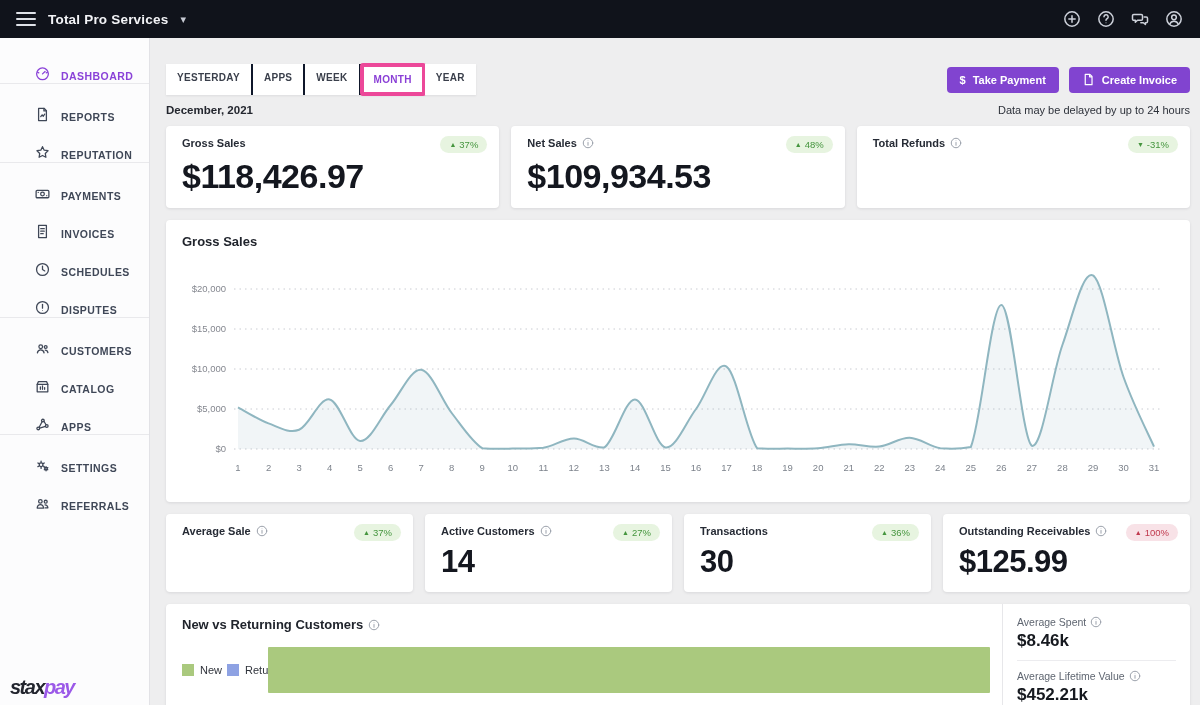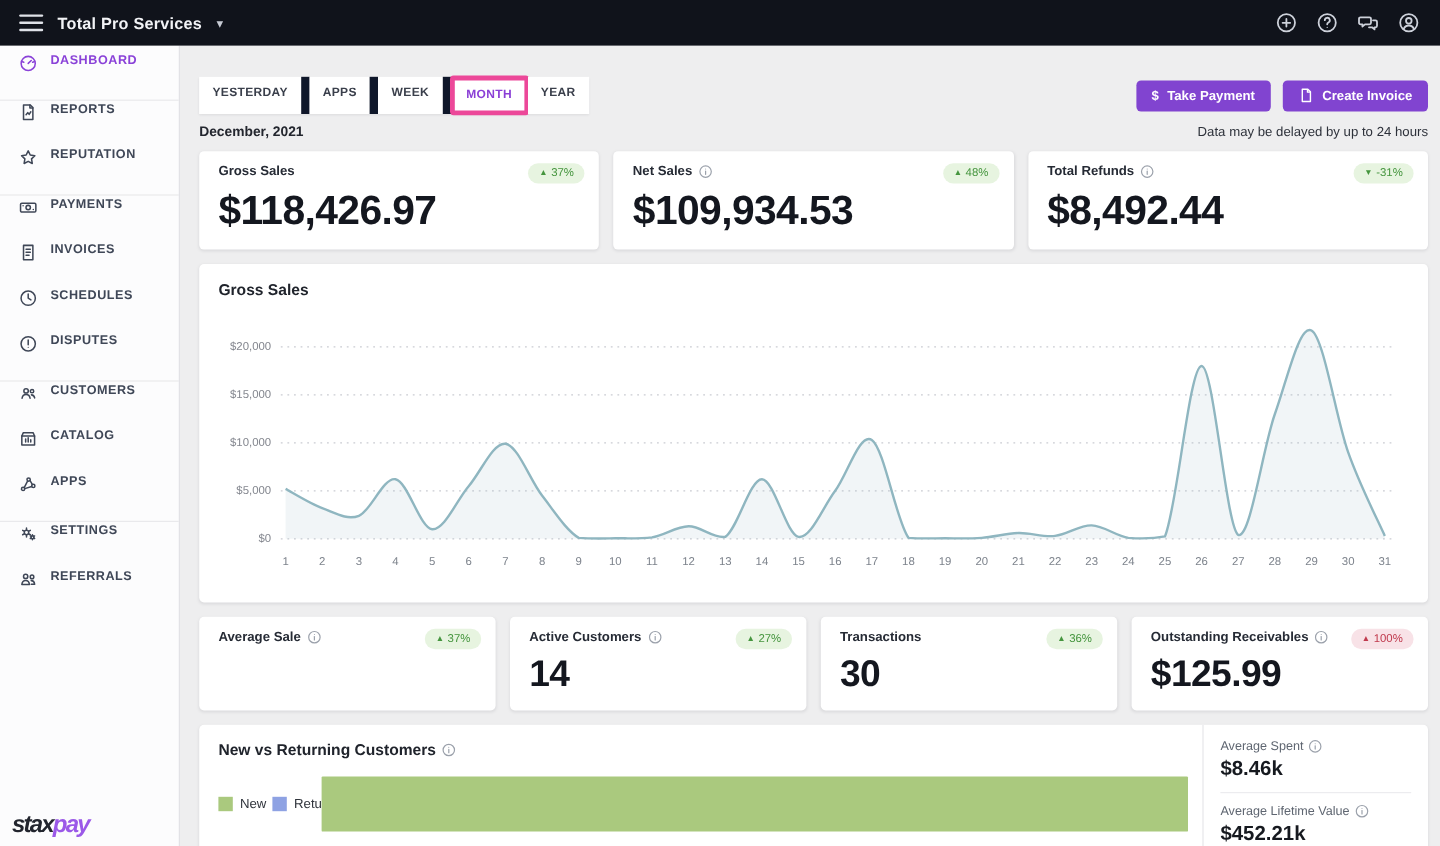--- a/index.html
+++ b/index.html
@@ -15,36 +15,36 @@
   .hamburger span { height:2px; background:#dfe2e8; border-radius:1px; }
   .tb-title { font-size:13.5px; font-weight:700; color:#f2f3f6; letter-spacing:.2px; cursor:pointer; }
   .tb-caret { color:#c7cbd4; font-size:11px; cursor:pointer; }
   .tb-right { display:flex; align-items:center; gap:14px; }
   .tb-ic { width:20px; height:20px; color:#cdd1da; cursor:pointer; display:inline-flex; }
   .tb-ic svg { width:20px; height:20px; }
 
   
   .sidebar { position:absolute; top:38px; left:0; bottom:0; width:150px; background:#fcfcfd; border-right:1px solid #e2e2e6; z-index:20; }
   .nav { padding-top:6px; }
-  .nav-item { display:flex; align-items:flex-start; gap:10px; height:38px; padding:0 15px;
-              font-size:10.5px; font-weight:700; letter-spacing:.45px; color:#3f4757; cursor:pointer; }
+  .nav-item { display:flex; align-items:flex-end; gap:10px; height:38px; padding:0 15px;
+              font-size:10.5px; font-weight:700; letter-spacing:.45px; color:#3f4757; cursor:pointer;margin-left:19px; }
   .nav-item .nic { width:17px; height:17px; display:inline-flex; flex:none; }
   .nav-item .nic svg { width:17px; height:17px; }
   .nav-item.active { color:#8a42d8; }
   .nav-div { height:1px; background:#e9e9ec; margin:1px 0; }
   .logo { position:absolute; left:10px; bottom:6px; font-size:20px; font-weight:800; font-style:italic; letter-spacing:-1.5px; }
   .logo .stax { color:#22252e; } .logo .pay { color:#9b59e8; }
 
   
   .main { position:absolute; left:150px; top:38px; right:0; bottom:0; padding:0 10px 0 16px; }
 
   .toolbar-row { margin-top:26px; display:flex; justify-content:space-between; align-items:center; }
   .tabs { display:flex; box-shadow:0 1px 2px rgba(20,20,40,.08); }
   .tab { background:#fff; padding:8px 11px; font-size:10px; font-weight:700; letter-spacing:.3px;
-         color:#3a3f4b; border-right:7px solid #0f172a; cursor:pointer; }
+         color:#3a3f4b; border-right:2px solid #0f172a; cursor:pointer; }
   .tab:last-child { border-right:none; }
   .tab.active { border:4px solid #ec4899; border-radius:3px; color:#8a3fd6; margin:-1px -1px; padding:7px 10px; background:#fff; }
   .actions { display:flex; gap:10px; }
   .btn { background:#8144d0; color:#fff; border:none; border-radius:4px; height:26px; padding:0 13px;
          font-size:11px; font-weight:700; display:flex; align-items:center; gap:7px; cursor:pointer; font-family:inherit; }
   .btn .bic { font-weight:700; display:inline-flex; }
   .btn .bic svg { width:13px; height:13px; }
 
   .subrow { margin-top:9px; display:flex; justify-content:space-between; align-items:baseline; }
   .period { font-size:11.5px; font-weight:700; color:#23262e; }
@@ -327,21 +327,20 @@
                 <circle cx="12" cy="12" r="9.5"></circle>
                 <path d="M12 11v5.5"></path>
                 <circle cx="12" cy="7.6" r=".9" fill="currentColor" stroke="none"></circle>
               </svg>
             </span>
           </div>
           <div class="badge green">
             <span class="arr">▼</span>
             <span>-31%</span>
           </div>
-          <div class="cvalue">$8,492.44</div>
         </div>
       </div>
 
     <div class="chart-card">
       <div class="chart-title">Gross Sales</div>
       <svg class="chart-svg" id="chart" viewBox="0 0 992 238" preserveAspectRatio="none">
           <line x1="52" x2="980" y1="200" y2="200" stroke="#caccd2" stroke-width="1" stroke-dasharray="1.5 4"></line>
           <text x="44" y="203" text-anchor="end" font-size="9.5" fill="#84878f">$0</text>
           <line x1="52" x2="980" y1="160" y2="160" stroke="#caccd2" stroke-width="1" stroke-dasharray="1.5 4"></line>
           <text x="44" y="163" text-anchor="end" font-size="9.5" fill="#84878f">$5,000</text>

